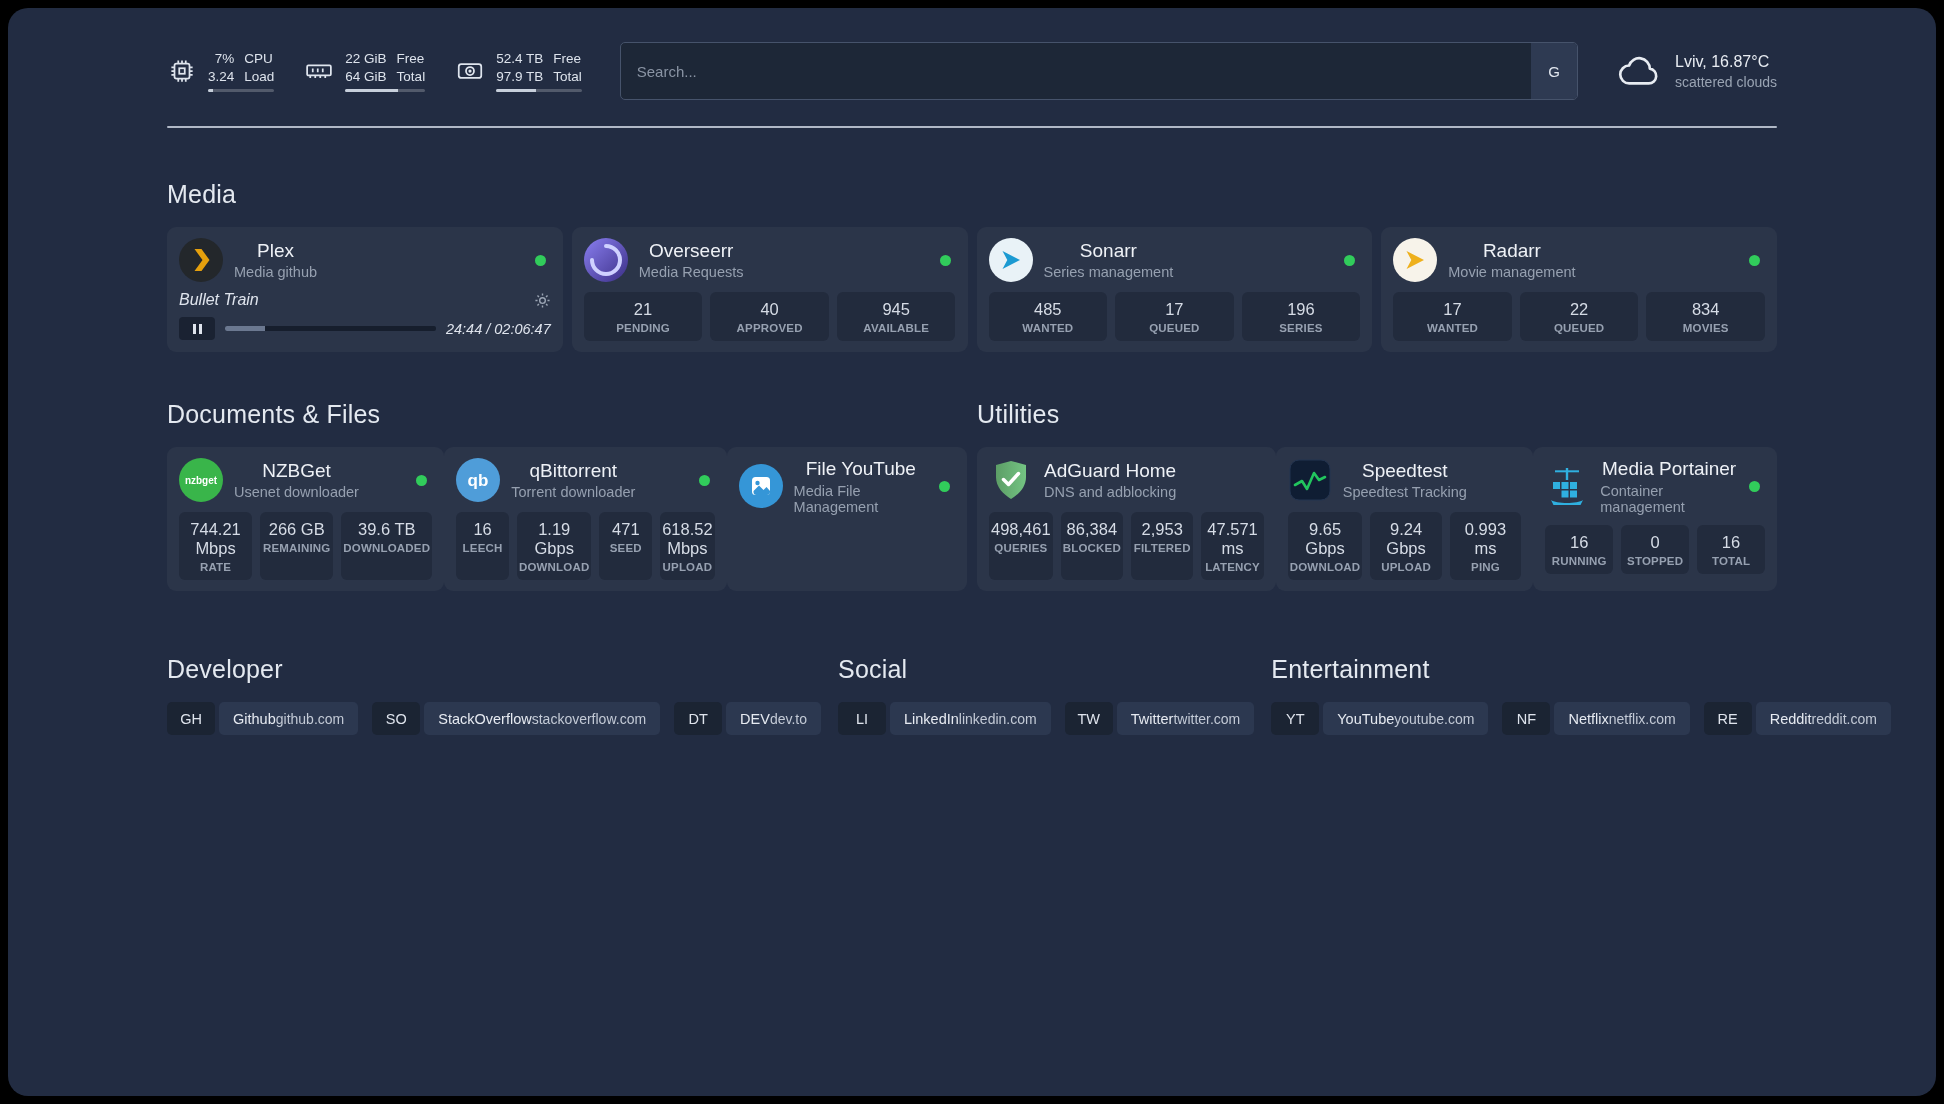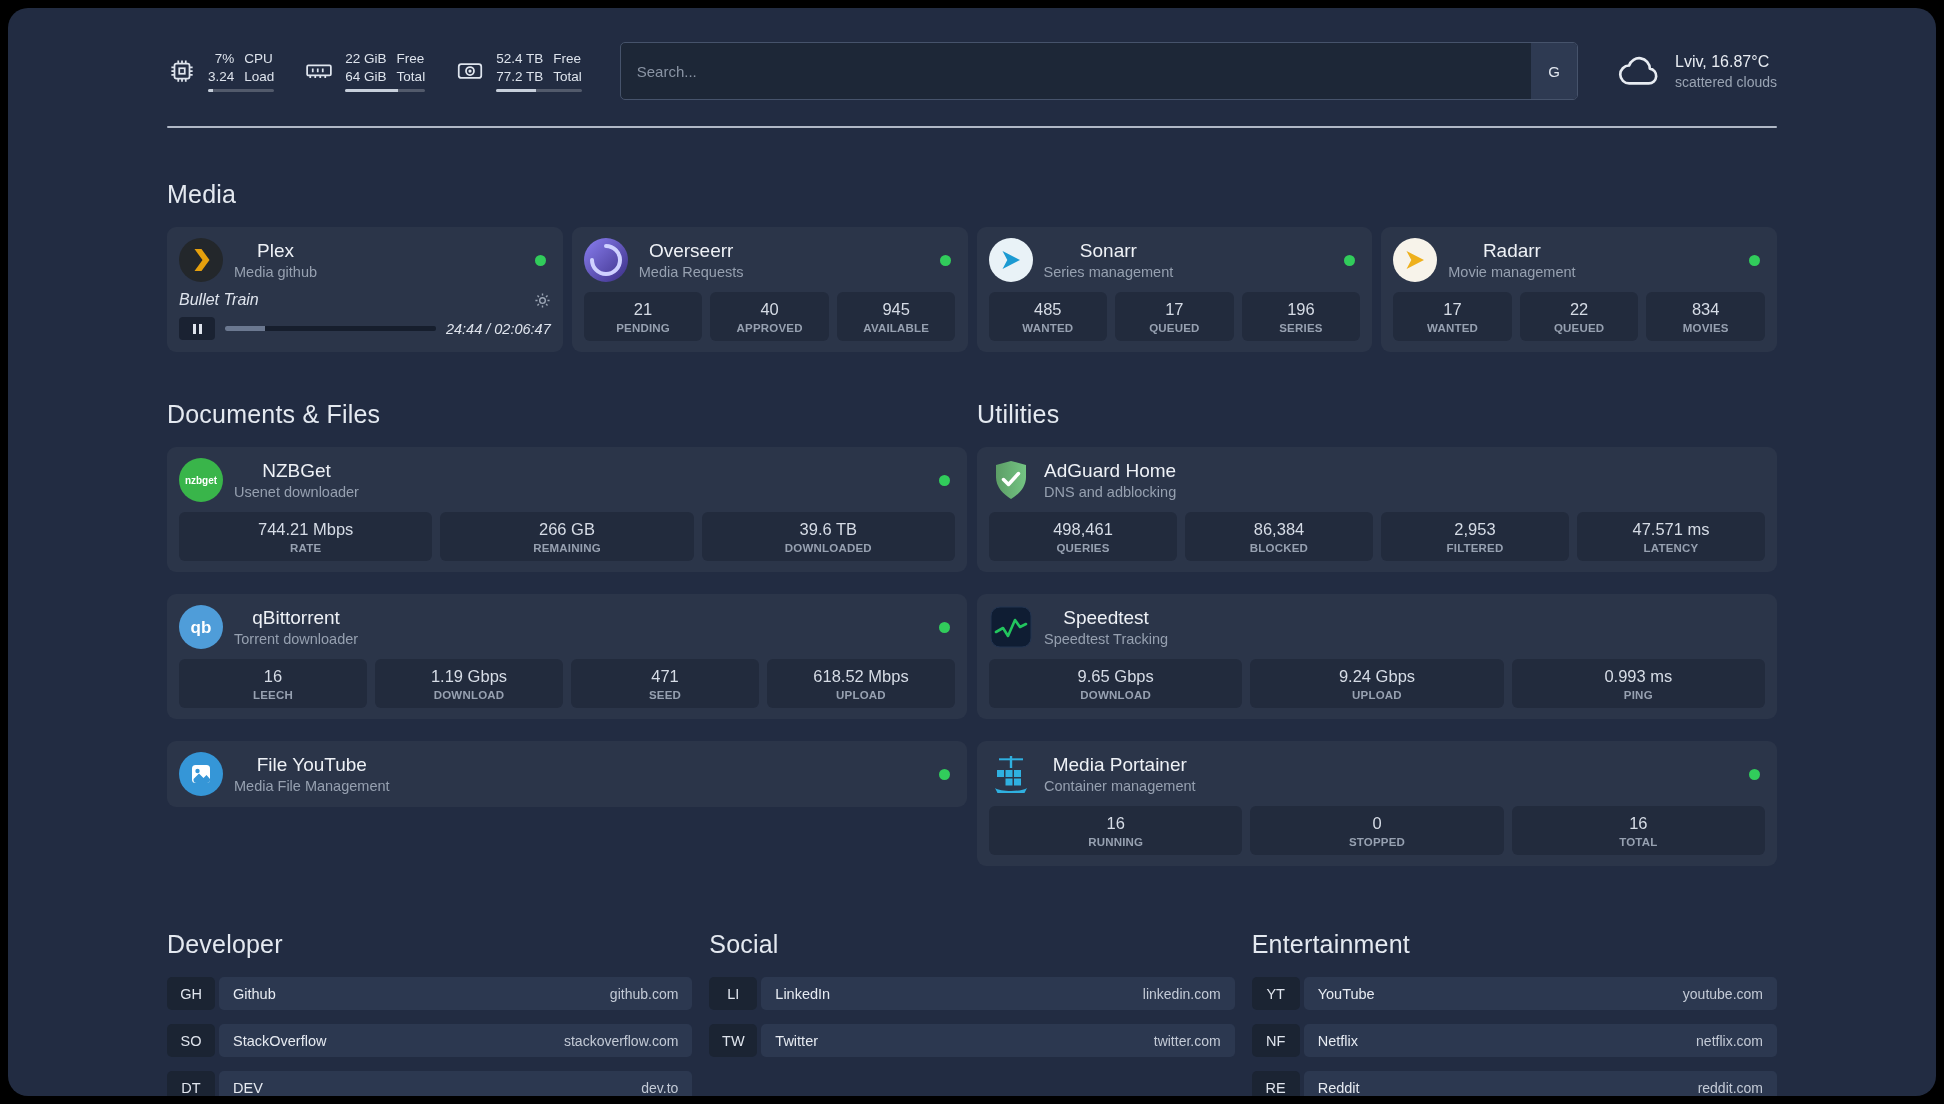--- a/index.html
+++ b/index.html
@@ -27,21 +27,21 @@
   .w-loc { font-size:16px; color:#e8ecf2; }
   .w-cond { font-size:14px; color:#9aa4b3; margin-top:3px; }
 
   .divider { margin-top:26px; height:2px; background:#c9d1dd; border-radius:1px; opacity:.85; }
 
   
   h2 { font-size:25px; font-weight:500; color:#e4e9f0; margin-bottom:18px; letter-spacing:.2px; }
   .sec-media { margin-top:52px; }
   .grid4 { display:grid; grid-template-columns:repeat(4,1fr); gap:9px; }
   .twocol { margin-top:48px; display:grid; grid-template-columns:1fr 1fr; gap:10px; align-items:start; }
-  .col-cards { display:flex; flex-direction:column; gap:22px; }
+  .col-cards { display:flex; flex-direction:row; }
 
   .card { background:#2b3549; border-radius:9px; padding:11px 12px; }
   .svc-head { display:flex; align-items:center; gap:11px; cursor:pointer; }
   .icon svg { display:block; }
   .svc-name { font-size:19px; font-weight:500; color:#eef1f6; line-height:1.15;text-align:center; }
   .svc-sub { font-size:14.5px; color:#96a0b0; margin-top:3px; }
   .dot { width:11px; height:11px; border-radius:50%; background:#31cc5b; margin-left:auto; margin-right:5px; flex:none; }
 
   .stats { display:flex; gap:8px; margin-top:10px; }
   .stat { flex:1; background:#222b3d; border-radius:6px; text-align:center; padding:8px 2px 7px; }
@@ -55,21 +55,21 @@
   .gear { cursor:pointer; display:flex; }
   .player-bottom { display:flex; align-items:center; gap:10px; margin-top:8px; }
   .pause { width:36px; height:23px; background:#1a2232; border:none; border-radius:4px; display:flex; align-items:center; justify-content:center; gap:3px; cursor:pointer; flex:none; }
   .pause i { display:block; width:3px; height:10px; background:#dfe4ed; }
   .pbar { flex:1; height:5px; background:#161e2d; border-radius:2px; overflow:hidden; }
   .pfill { height:100%; background:#6b7890; }
   .ptime { font-size:14.5px; color:#dfe4ed; white-space:nowrap; }
 
   
   .bookmarks { margin-top:64px; display:grid; grid-template-columns:repeat(3,1fr); gap:17px; align-items:start; padding-bottom:20px; }
-  .bm-list { display:flex; flex-direction:column; gap:14px; }
+  .bm-list { display:flex; flex-direction:row; gap:14px; }
   .bm { display:flex; gap:4px; height:33px; cursor:pointer; }
   .bm-abbr { width:48px; background:#1b2433; border-radius:5px; display:flex; align-items:center; justify-content:center; font-size:14.5px; color:#dfe4ed; flex:none; }
   .bm-body { flex:1; background:#2c3850; border-radius:5px; display:flex; align-items:center; justify-content:space-between; padding:0 14px; }
   .bm-name { font-size:14.5px; color:#e6eaf1; }
   .bm-domain { font-size:14px; color:#c3cad6; }
 </style>
 </head>
 <body>
 
 <div class="app">
@@ -120,21 +120,21 @@
           <span class="res-icon">
             <svg width="30" height="30" viewBox="0 0 24 24" fill="none" stroke="#dfe5ee" stroke-width="1.4">
                 <rect x="3" y="6.5" width="18" height="11" rx="2"></rect>
                 <circle cx="12" cy="12" r="3.2"></circle>
                 <circle cx="12" cy="12" r="0.6" fill="#dfe5ee"></circle>
               </svg>
           </span>
           <div class="res-grid">
             <span class="rv">52.4 TB</span>
             <span class="rl">Free</span>
-            <span class="rv">77.2 TB</span>
+            <span class="rv">97.9 TB</span>
             <span class="rl">Total</span>
             <div class="res-bar">
                 <div class="res-fill" style="width: 47%;"></div>
               </div>
           </div>
         </div>
       </div>
 
       <div class="search">
         <input type="text" placeholder="Search..." style="">

